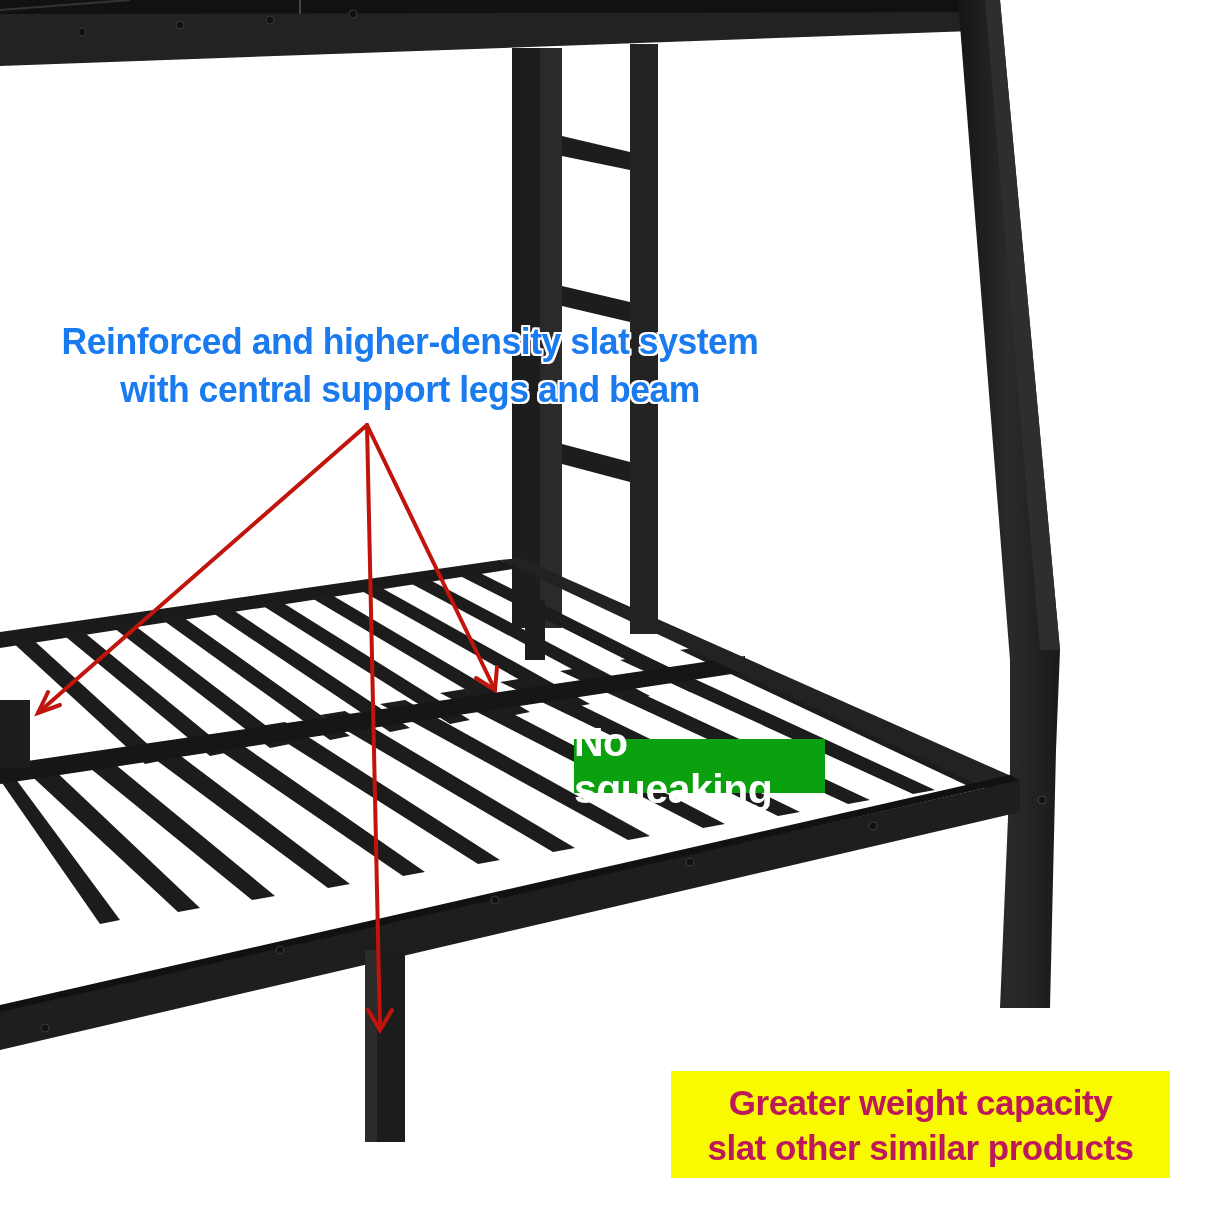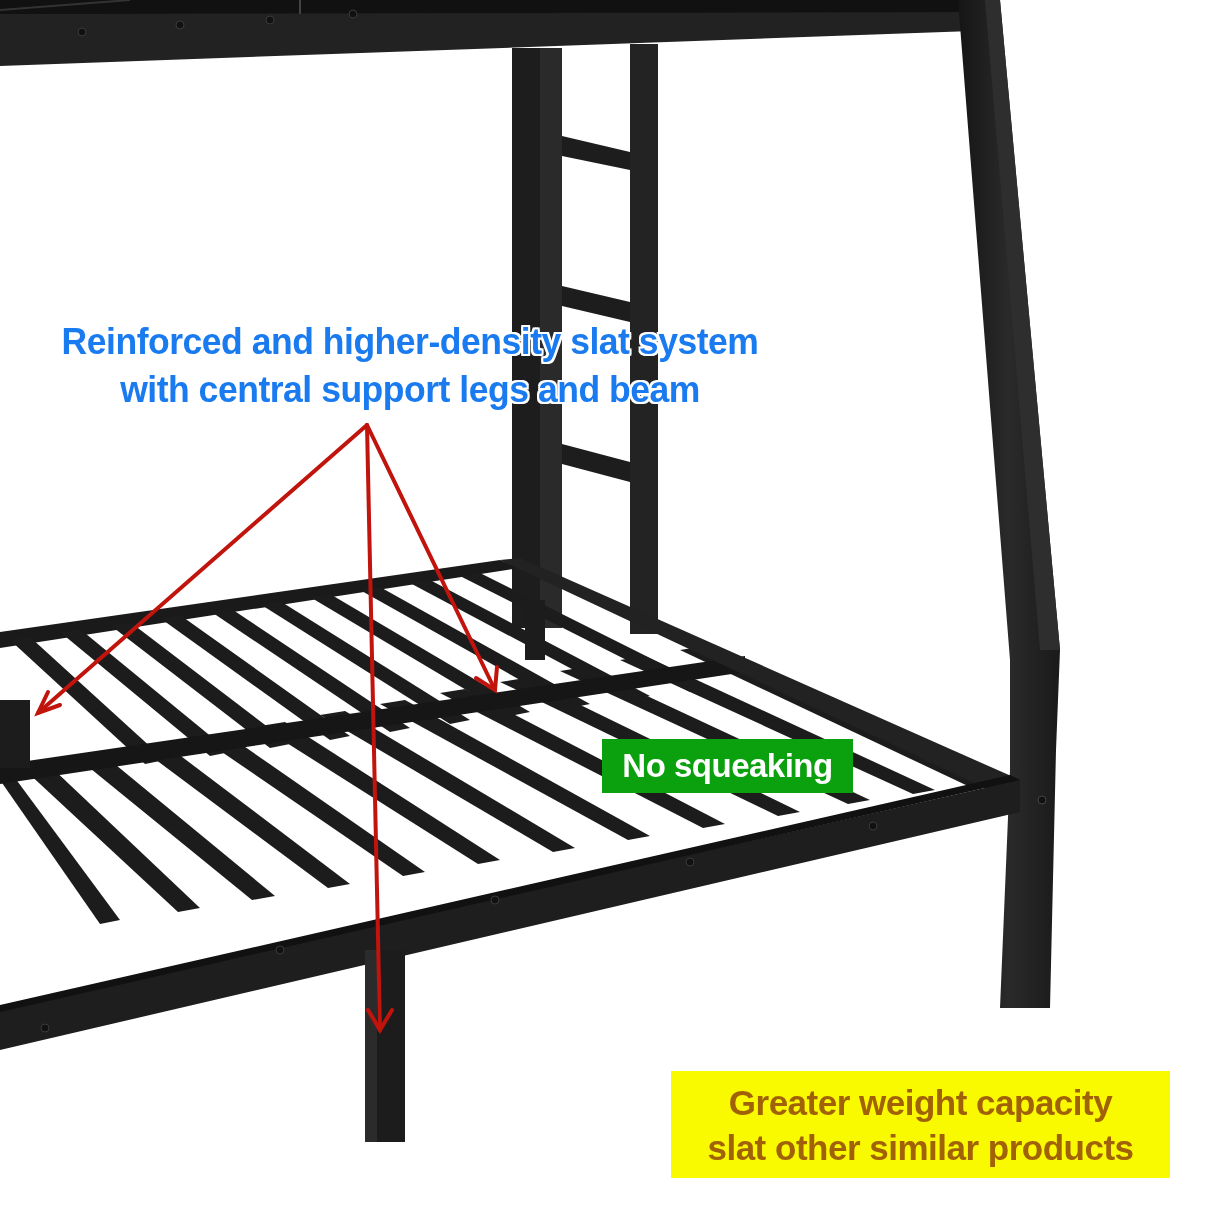--- a/index.html
+++ b/index.html
@@ -13,28 +13,28 @@
     text-align: center; color: #1a7bf0;
     font-family: "Liberation Sans", sans-serif; font-weight: 700;
     font-size: 37px; line-height: 48px; letter-spacing: -0.5px;
     transform: scaleX(0.96); transform-origin: center;
     text-shadow: 2px 0 0 #fff, -2px 0 0 #fff, 0 2px 0 #fff, 0 -2px 0 #fff,
                  2px 2px 0 #fff, -2px -2px 0 #fff, 2px -2px 0 #fff, -2px 2px 0 #fff;
   }
   .callout-main span { display: block; }
 
   .badge-green {
-    position: absolute; left: 602px; top: 739px; width: 251px; height: 54px;
+    position: absolute; left: 574px; top: 739px; width: 251px; height: 54px;
     background: #0ba10e; color: #ffffff; display: flex; align-items: center; justify-content: center;
-    font-family: "Liberation Sans", sans-serif; font-weight: 700; font-size: 33px; letter-spacing: -0.5px;
+    font-family: "Liberation Sans", sans-serif; font-weight: 700; font-size: 41px; letter-spacing: -0.5px;
   }
 
   .badge-yellow {
     position: absolute; left: 671px; top: 1071px; width: 499px; height: 107px;
-    background: #f9f900; color: #a16207; text-align: center;
+    background: #f9f900; color: #be185d; text-align: center;
     font-family: "Liberation Sans", sans-serif; font-weight: 700; font-size: 35px; line-height: 45px;
     display: flex; flex-direction: column; justify-content: center; letter-spacing: -0.5px;
   }
   .badge-yellow span { display: block; }
 </style>
 </head>
 <body>
 
 <div id="stage">
 

